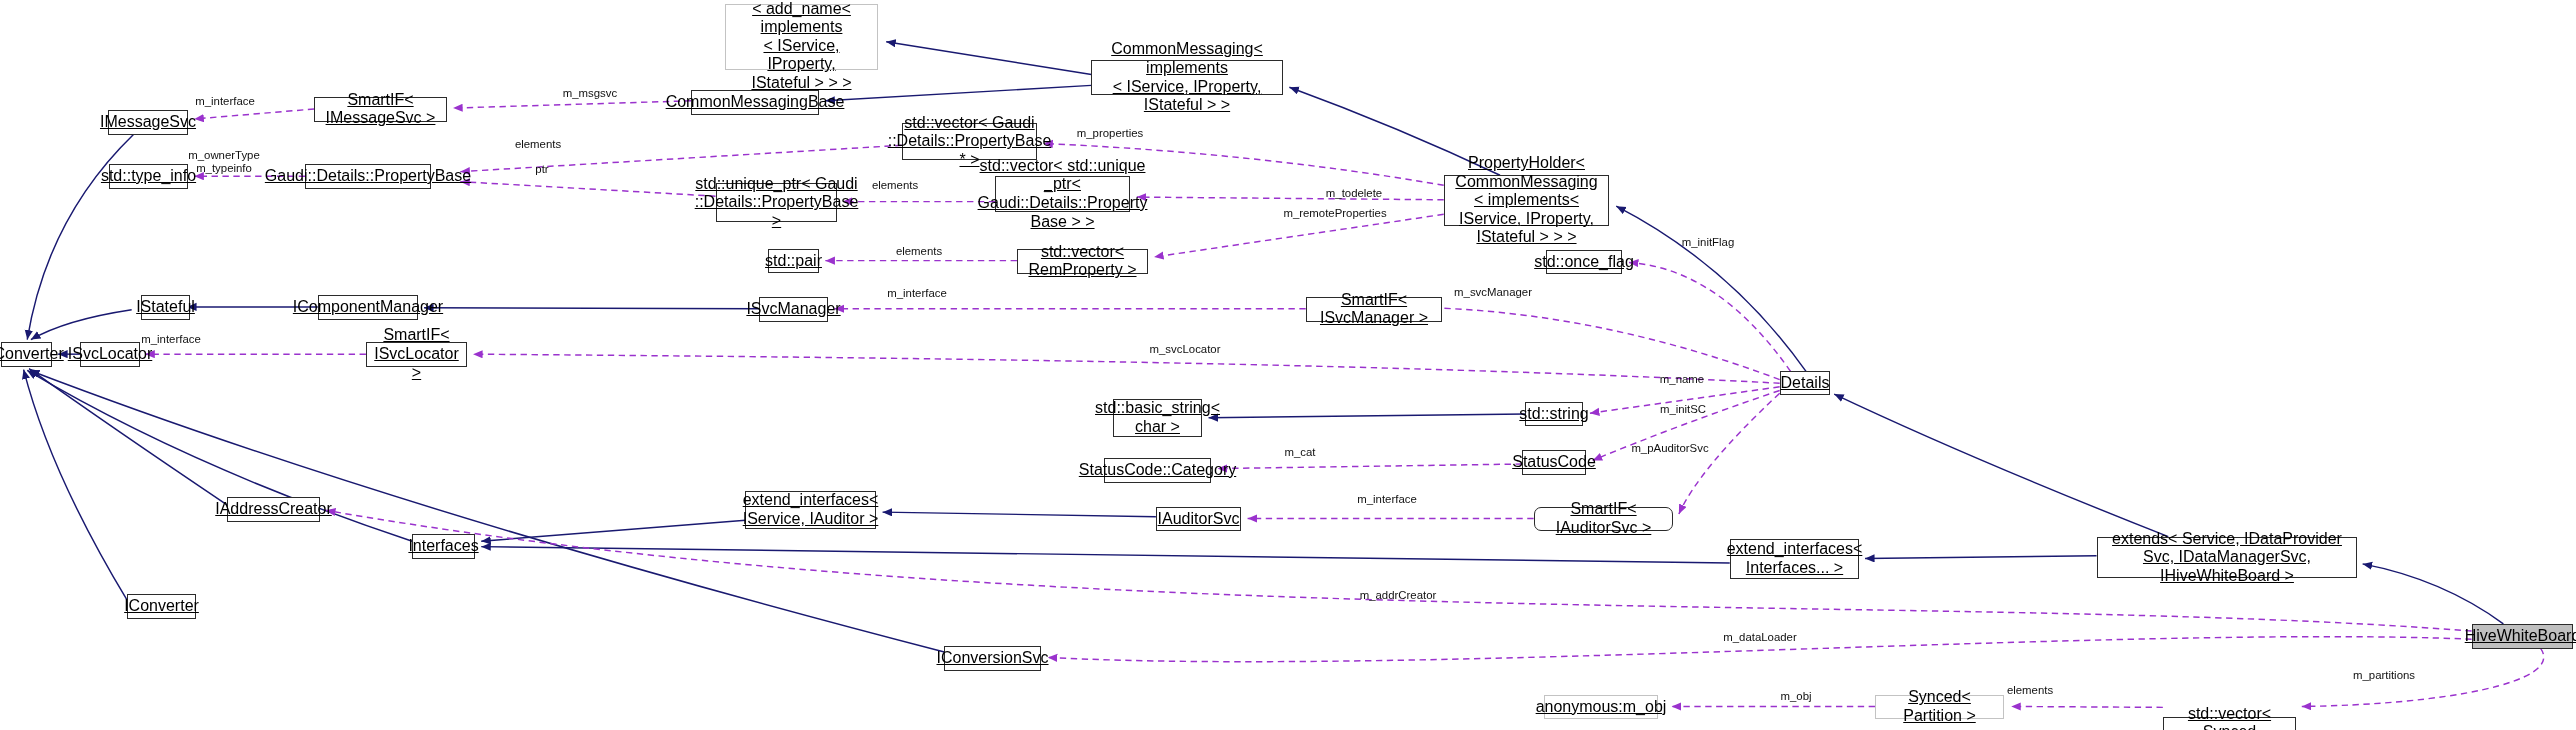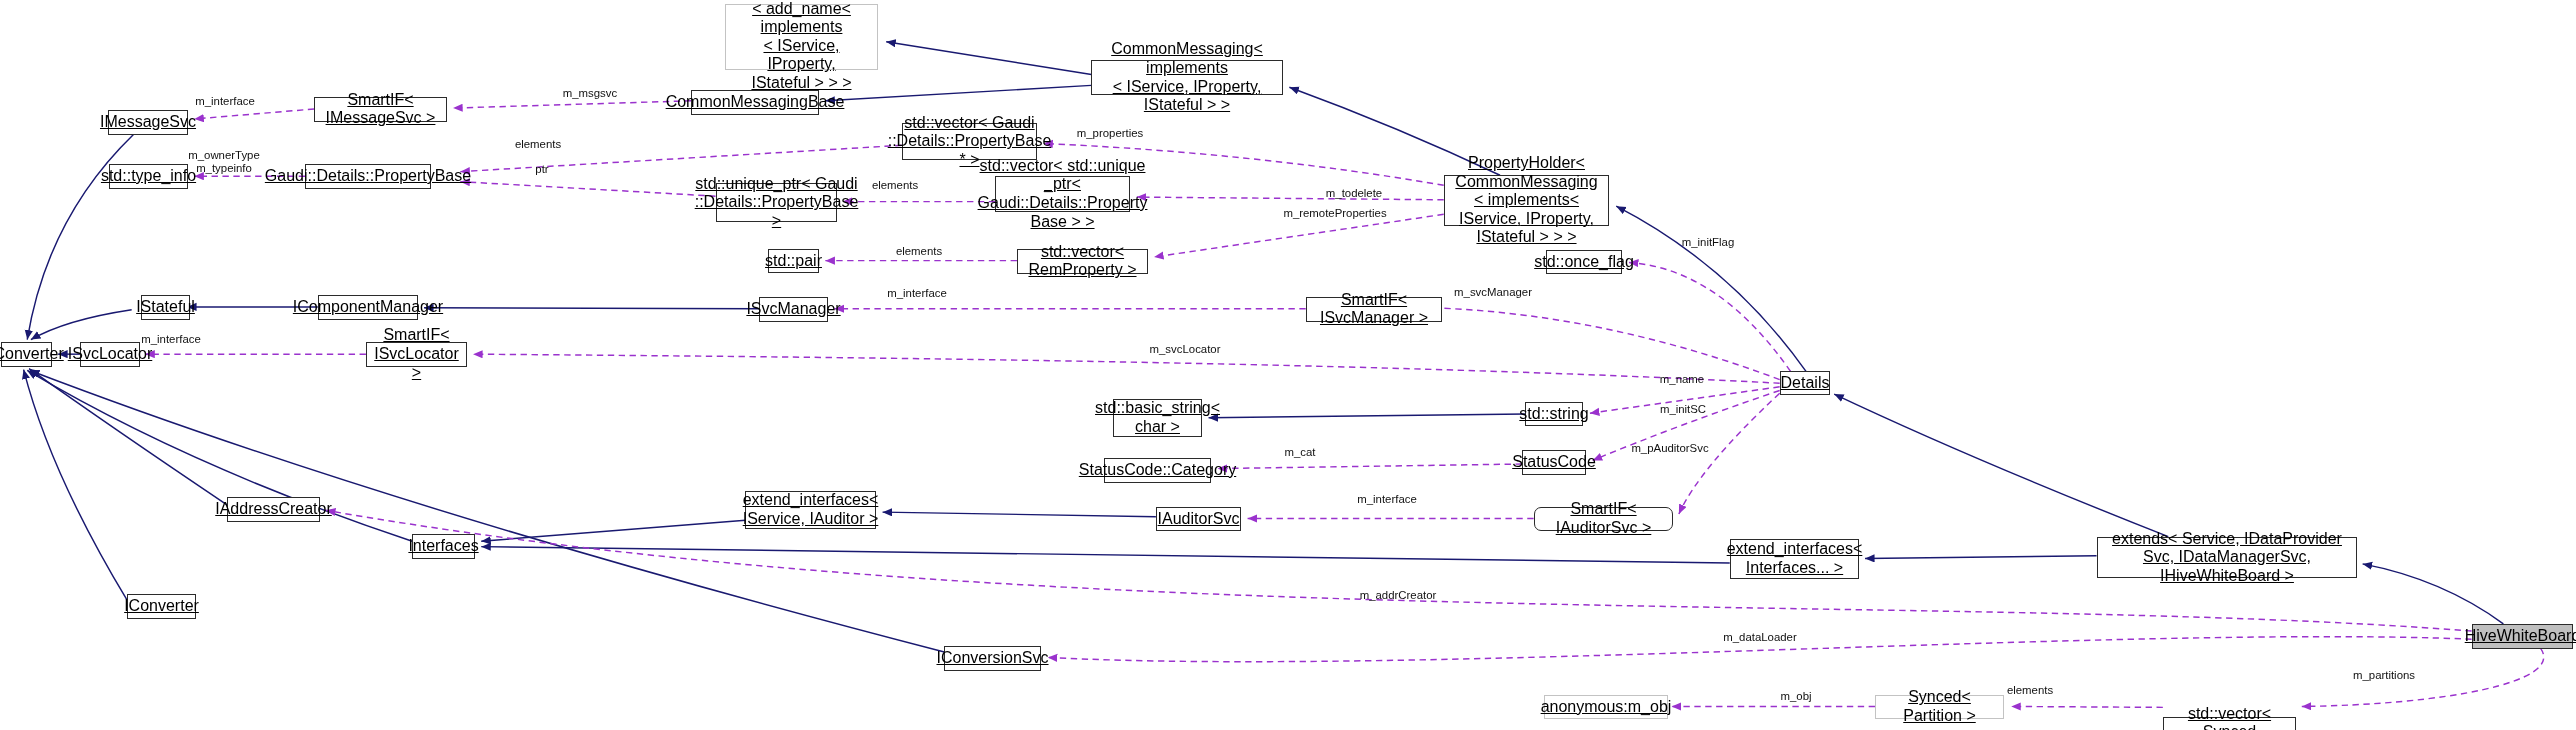--- a/index.html
+++ b/index.html
@@ -136,21 +136,21 @@
   <div class="node" style="left:1534px;top:507px;width:139px;height:23.6px;border-radius:7px;">SmartIF&lt; IAuditorSvc &gt;</div>
   <div class="node" style="left:412px;top:534px;width:63px;height:24.5px;">Interfaces</div>
   <div class="node" style="left:227px;top:497px;width:93px;height:24.5px;">IAddressCreator</div>
   <div class="node" style="left:1730px;top:539px;width:129px;height:40px;">extend_interfaces&lt;
 Interfaces... &gt;</div>
   <div class="node" style="left:2097px;top:537px;width:260px;height:41px;">extends&lt; Service, IDataProvider
 Svc, IDataManagerSvc, IHiveWhiteBoard &gt;</div>
   <div class="node" style="left:127px;top:594px;width:69px;height:24.5px;">IConverter</div>
   <div class="node" style="left:944px;top:646px;width:97px;height:24.5px;">IConversionSvc</div>
   <div class="node current" style="left:2472px;top:624px;width:101px;height:24.5px;">HiveWhiteBoard</div>
-  <div class="node gray" style="left:1544px;top:695px;width:124px;height:23.6px;">anonymous:m_obj</div>
+  <div class="node gray" style="left:1544px;top:695px;width:114px;height:23.6px;">anonymous:m_obj</div>
   <div class="node gray" style="left:1875px;top:695px;width:129px;height:23.6px;">Synced&lt; Partition &gt;</div>
   <div class="node" style="left:2163px;top:687px;width:133px;height:31px;margin-top:30px;">std::vector&lt; Synced
 &lt; Partition &gt; &gt;</div>
 
   <span class="elabel" style="left:225px;top:102px;">m_interface</span>
   <span class="elabel" style="left:590px;top:94px;">m_msgsvc</span>
   <span class="elabel" style="left:224px;top:162px;">m_ownerType
 m_typeinfo</span>
   <span class="elabel" style="left:538px;top:145px;">elements</span>
   <span class="elabel" style="left:542px;top:170px;">ptr</span>

